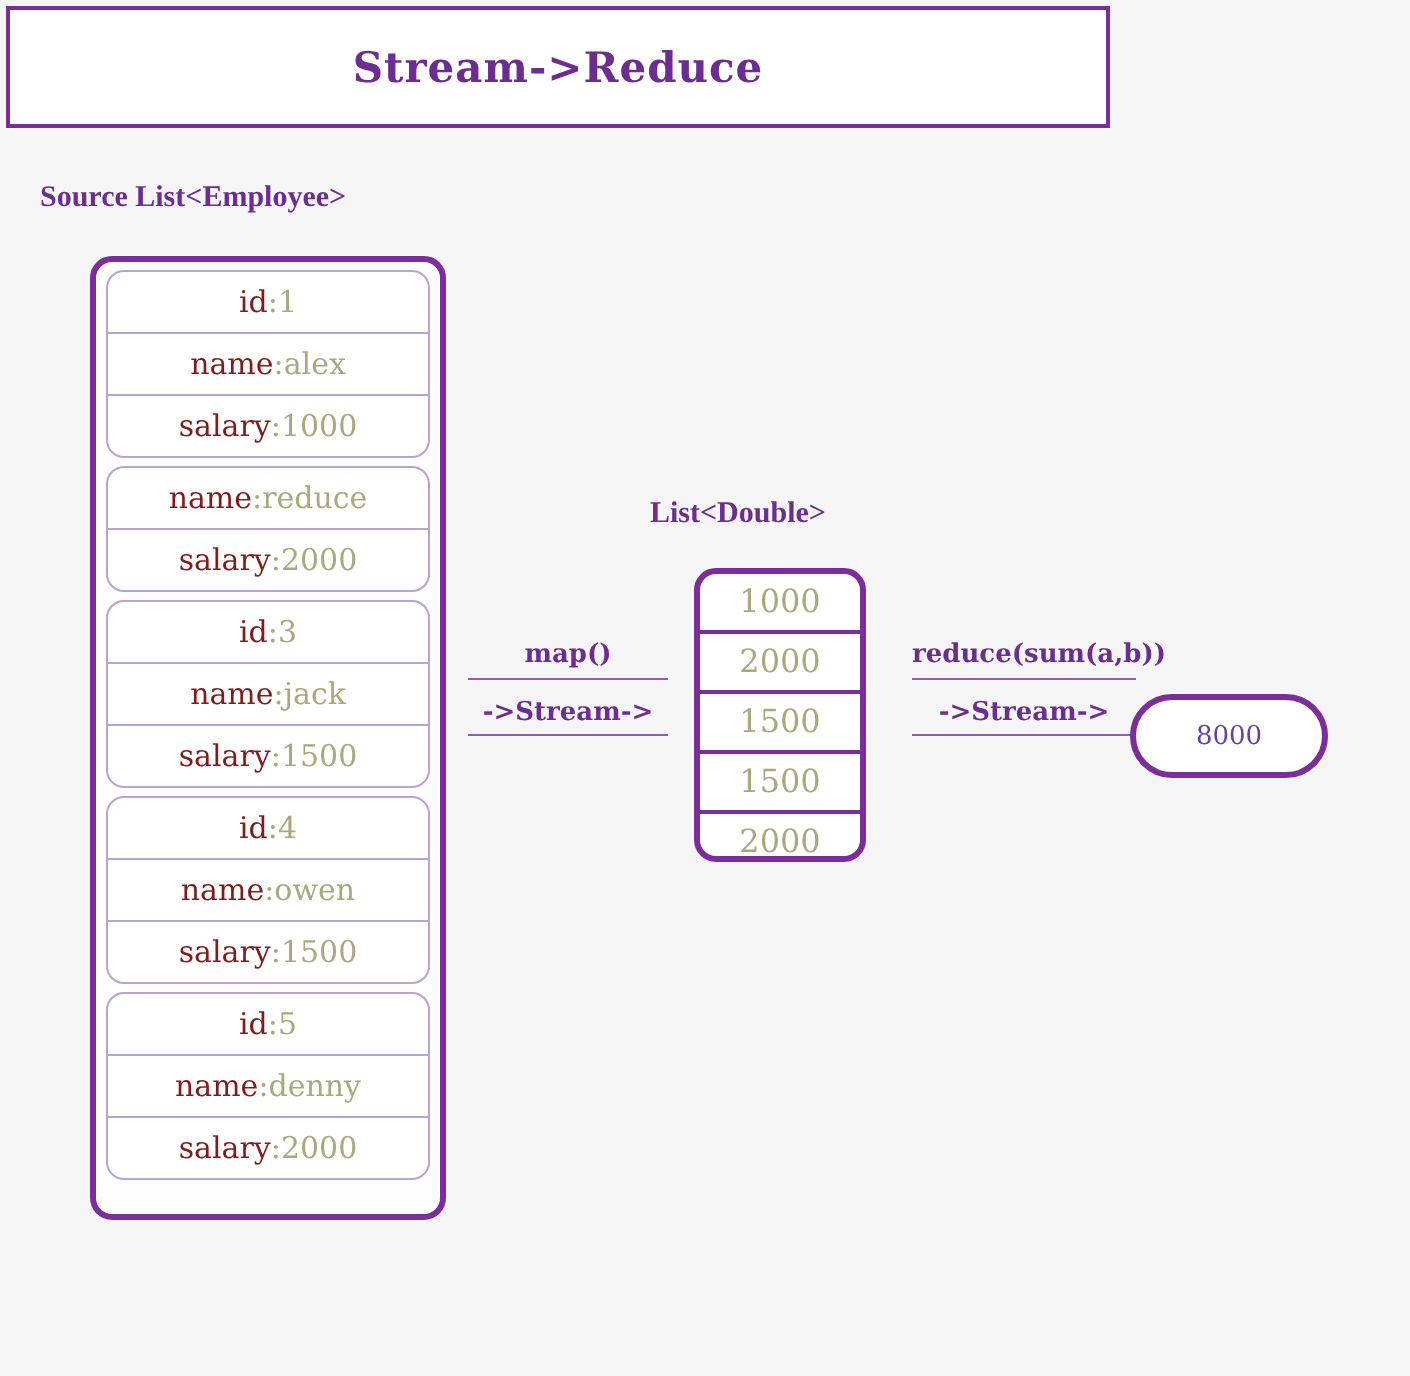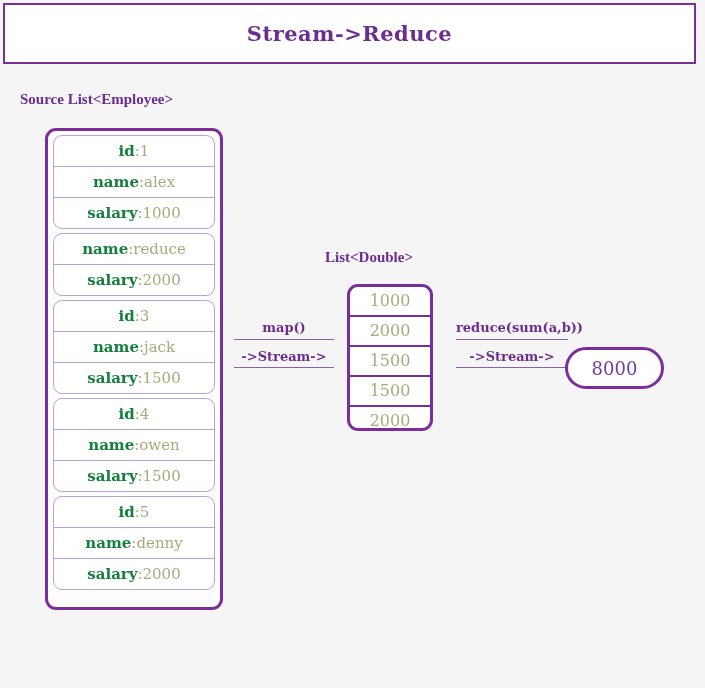--- a/index.html
+++ b/index.html
@@ -14,21 +14,21 @@
     font-family: "DejaVu Serif", serif;
     overflow: hidden;
     position: relative;
   }
 
   
   #header-bar {
     position: absolute;
     left: 3px;
     top: 3px;
-    width: 693px;
+    width: 552px;
     height: 61px;
     background: #ffffff;
     border: 2px solid #7B2D9B;
     box-sizing: border-box;
     display: flex;
     align-items: center;
     justify-content: center;
     text-align: center;
   }
   #header-title {
@@ -76,22 +76,22 @@
     height: 30px;
     line-height: 30px;
     text-align: center;
     border-bottom: 1.5px solid #b9a3d4;
     font-size: 15px;
     white-space: nowrap;
   }
   .emp-row:last-child { border-bottom: none; }
   .emp-key {
     font-family: "DejaVu Serif", serif;
-    font-weight: bold;
-    color: #15803d;
+    font-weight: normal;
+    color: #7f1d1d;
   }
   .emp-sep {
     font-family: "DejaVu Serif", serif;
     color: #a9a97e;
   }
   .emp-val {
     font-family: "DejaVu Serif", serif;
     color: #a9a97e;
   }
 
@@ -162,21 +162,21 @@
     border: 3px solid #7B2D9B;
     border-radius: 21px;
     box-sizing: border-box;
     background: #ffffff;
     display: flex;
     align-items: center;
     justify-content: center;
   }
   #result-value {
     font-family: "DejaVu Serif", serif;
-    font-size: 18px;
+    font-size: 13px;
     color: #6B3FA0;
   }
 </style>
 </head>
 <body>
 
 <div id="header-bar">
   <span id="header-title">Stream-&gt;Reduce</span>
 </div>
 

